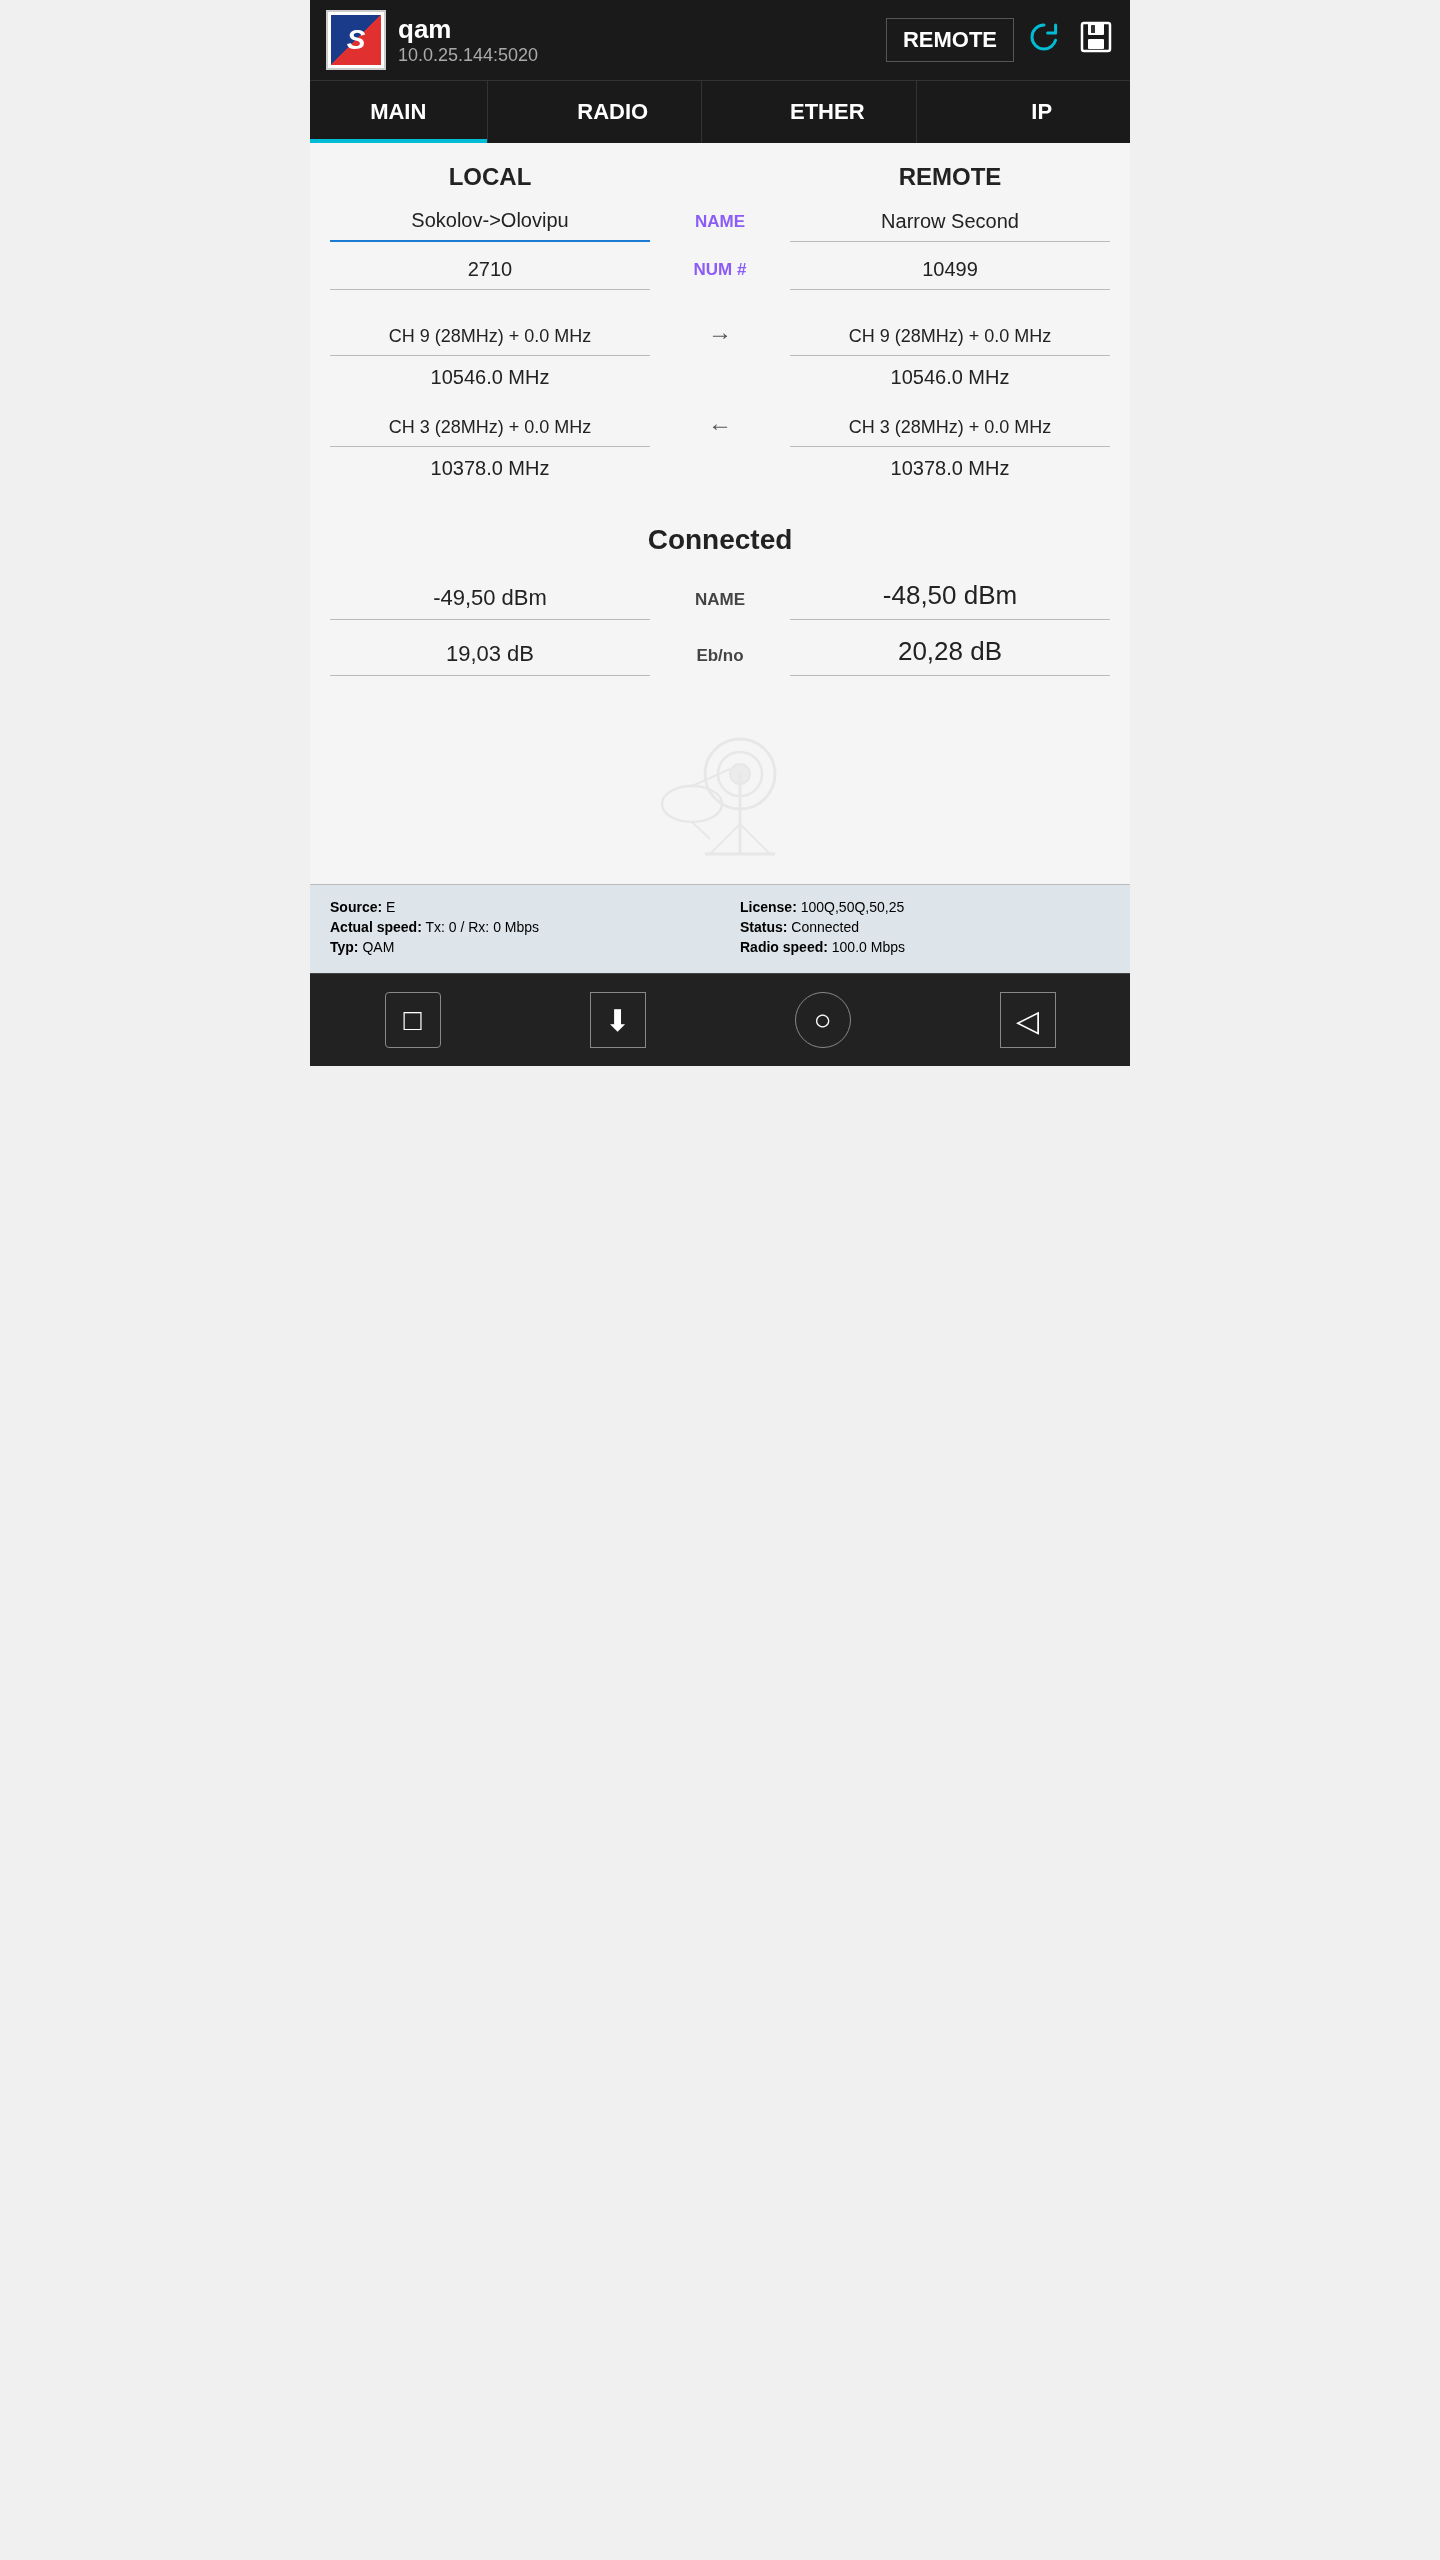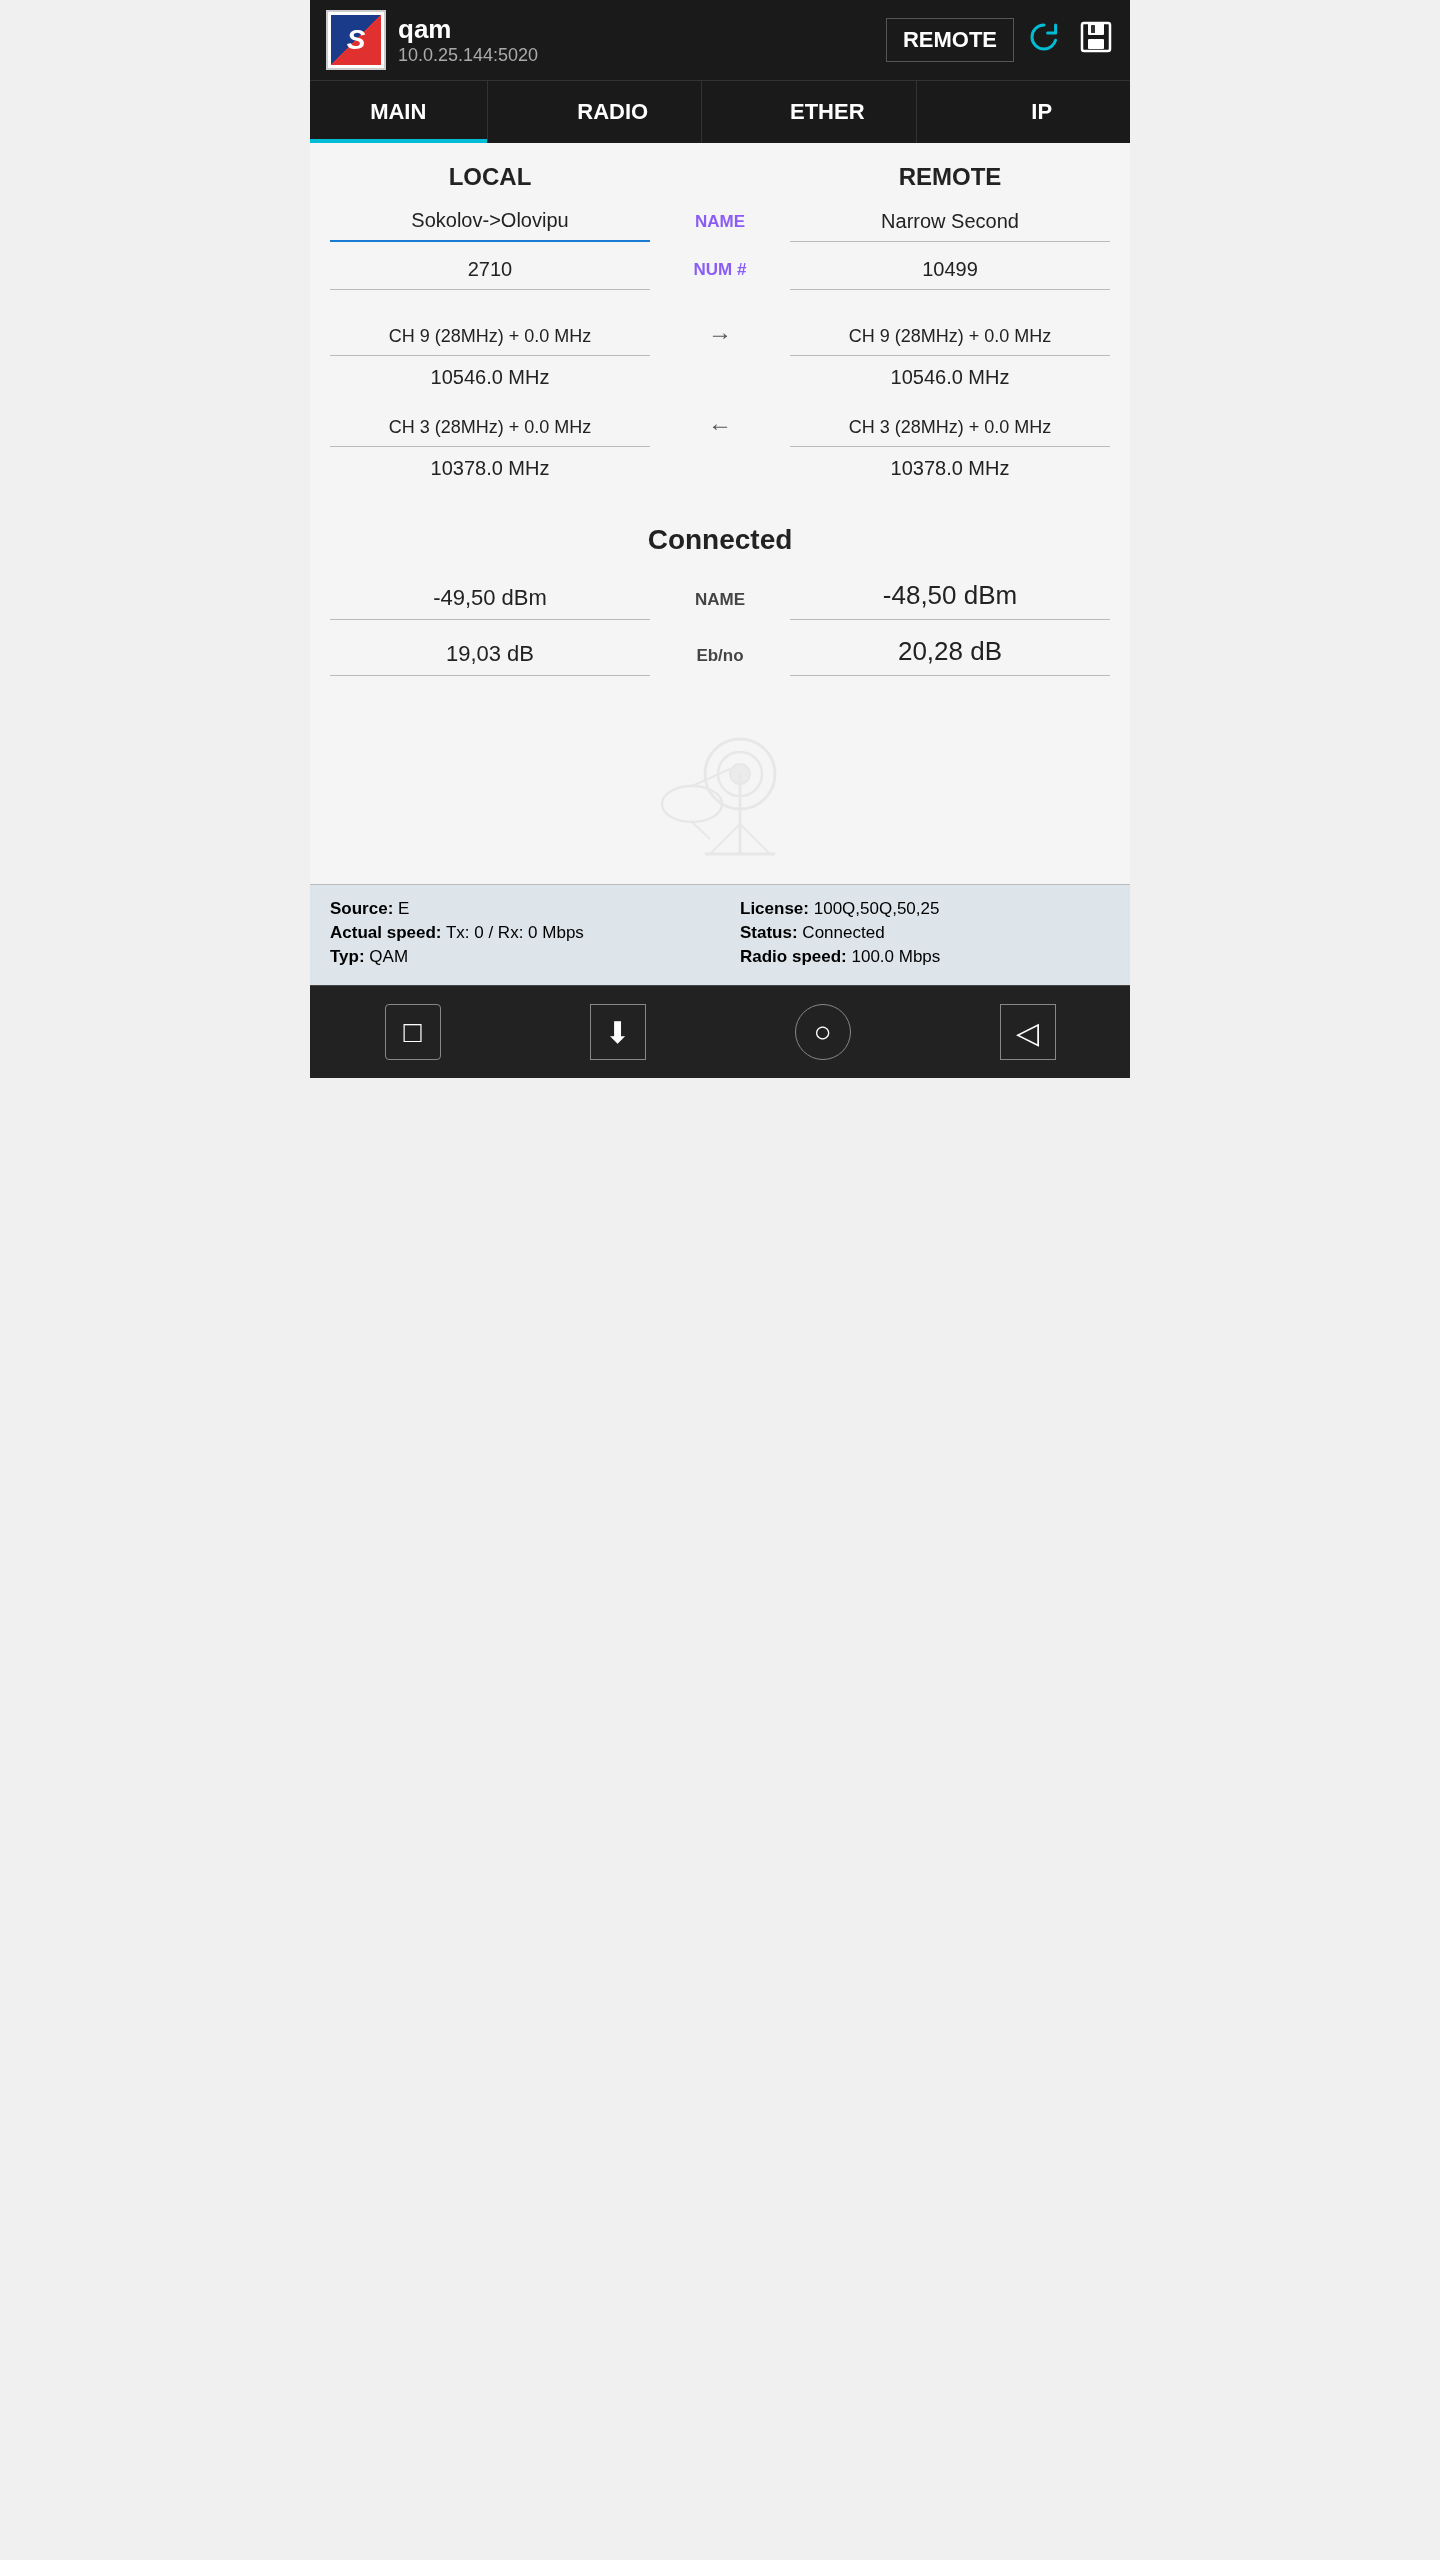--- a/index.html
+++ b/index.html
@@ -370,21 +370,21 @@
     .footer-row {
       display: flex;
       gap: 40px;
     }
 
     .footer-col {
       flex: 1;
     }
 
     .footer-item {
-      font-size: 17px;
+      font-size: 14px;
       margin-bottom: 4px;
     }
 
     .footer-item strong {
       font-weight: bold;
     }
 
     
     .nav-bar {
       background: #222;

